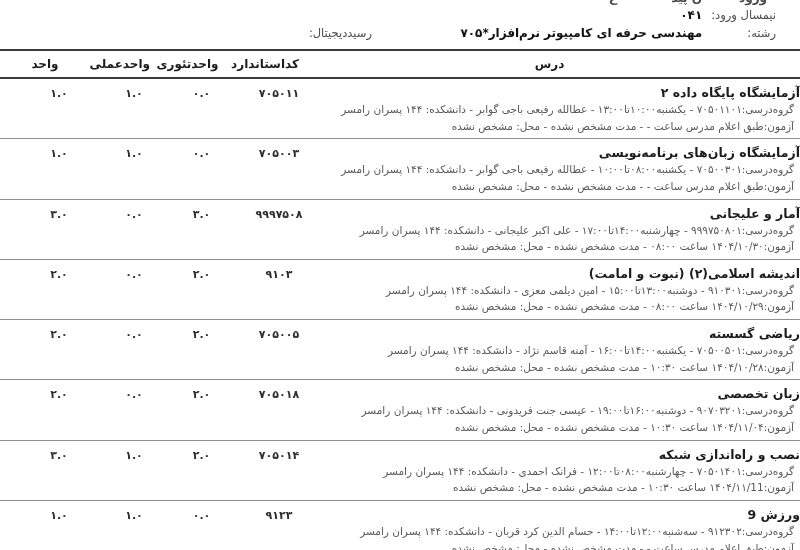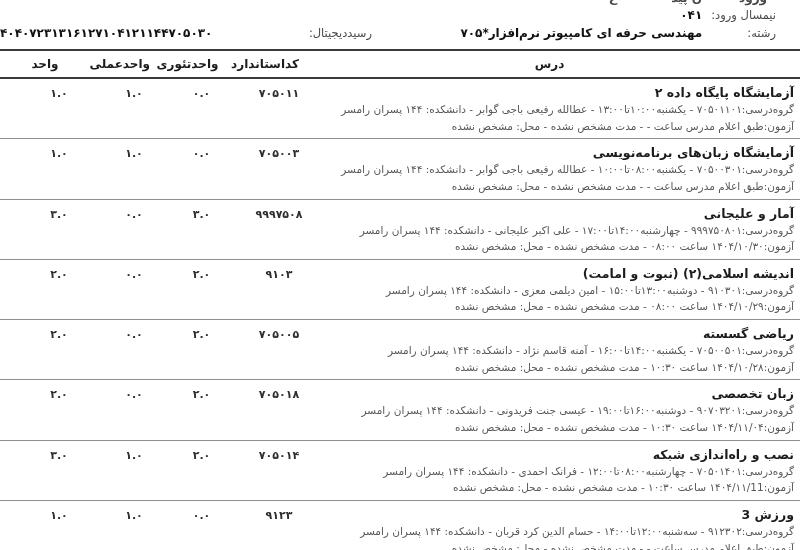--- a/index.html
+++ b/index.html
@@ -44,21 +44,21 @@
   .col-course { flex: 1; text-align: center; }
   .col-code { width: 80px; text-align: center; }
   .col-theo { width: 75px; text-align: center; }
   .col-prac { width: 60px; text-align: center; }
   .col-units { width: 90px; text-align: center; }
 
   .row { padding: 6px 0 5px 0; border-bottom: 1px solid #8f8f8f; }
   .row:last-child { border-bottom: 2px solid #3a3a3a; }
   .row-main { display: flex; align-items: baseline; }
   .course-name {
-    flex: 1; text-align: right; padding-right: 6px;
+    flex: 1; text-align: right; 
     font-size: 12.5px; font-weight: bold; color: #1c1c1c;
   }
   .num { font-size: 11px; font-weight: bold; color: #2e2e2e; padding-left: 28px; }
   .detail {
     text-align: right; padding-right: 6px; margin-top: 3px;
     font-size: 10.5px; line-height: 1.3; color: #585858; margin-left: 48px;
   }
 </style>
 </head>
 <body>
@@ -74,21 +74,20 @@
   <span class="val">۰۴۱</span>
 </div>
 
 <div class="form-row">
   <div class="major-group">
     <span class="lbl">رشته:</span>
     <span class="val">مهندسی حرفه ای کامپیوتر نرم‌افزار*۷۰۵</span>
   </div>
   <div class="receipt-group">
     <span class="lbl">رسیددیجیتال:</span>
-    <span class="val">۴۰۴۰۷۲۳۱۳۱۶۱۲۷۱۰۴۱۲۱۱۴۴۷۰۵۰۳۰</span>
   </div>
 </div>
 
 <div class="rule-dark"></div>
 
 <div>
   <div class="thead">
     <div class="col-course">درس</div>
     <div class="col-code">کداستاندارد</div>
     <div class="col-theo">واحدتئوری</div>
@@ -175,21 +174,21 @@
       <div class="col-theo num">۲.۰</div>
       <div class="col-prac num">۱.۰</div>
       <div class="col-units num">۳.۰</div>
     </div>
     <div class="detail">گروه‌درسی:۷۰۵۰۱۴۰۱ - چهارشنبه۰۸:۰۰تا۱۲:۰۰ - فرانک احمدی - دانشکده: ۱۴۴ پسران رامسر</div>
     <div class="detail">آزمون:۱۴۰۴/۱۱/11 ساعت ۱۰:۳۰ - مدت مشخص نشده - محل: مشخص نشده</div>
   </div>
 
   <div class="row">
     <div class="row-main">
-      <div class="col-course course-name">ورزش 3</div>
+      <div class="col-course course-name">ورزش 9</div>
       <div class="col-code num">۹۱۲۳</div>
       <div class="col-theo num">۰.۰</div>
       <div class="col-prac num">۱.۰</div>
       <div class="col-units num">۱.۰</div>
     </div>
     <div class="detail">گروه‌درسی:۹۱۲۳۰۲ - سه‌شنبه۱۲:۰۰تا۱۴:۰۰ - حسام الدین کرد قربان - دانشکده: ۱۴۴ پسران رامسر</div>
     <div class="detail">آزمون:طبق اعلام مدرس ساعت - - مدت مشخص نشده - محل: مشخص نشده</div>
   </div>
 </div>
 </div>

